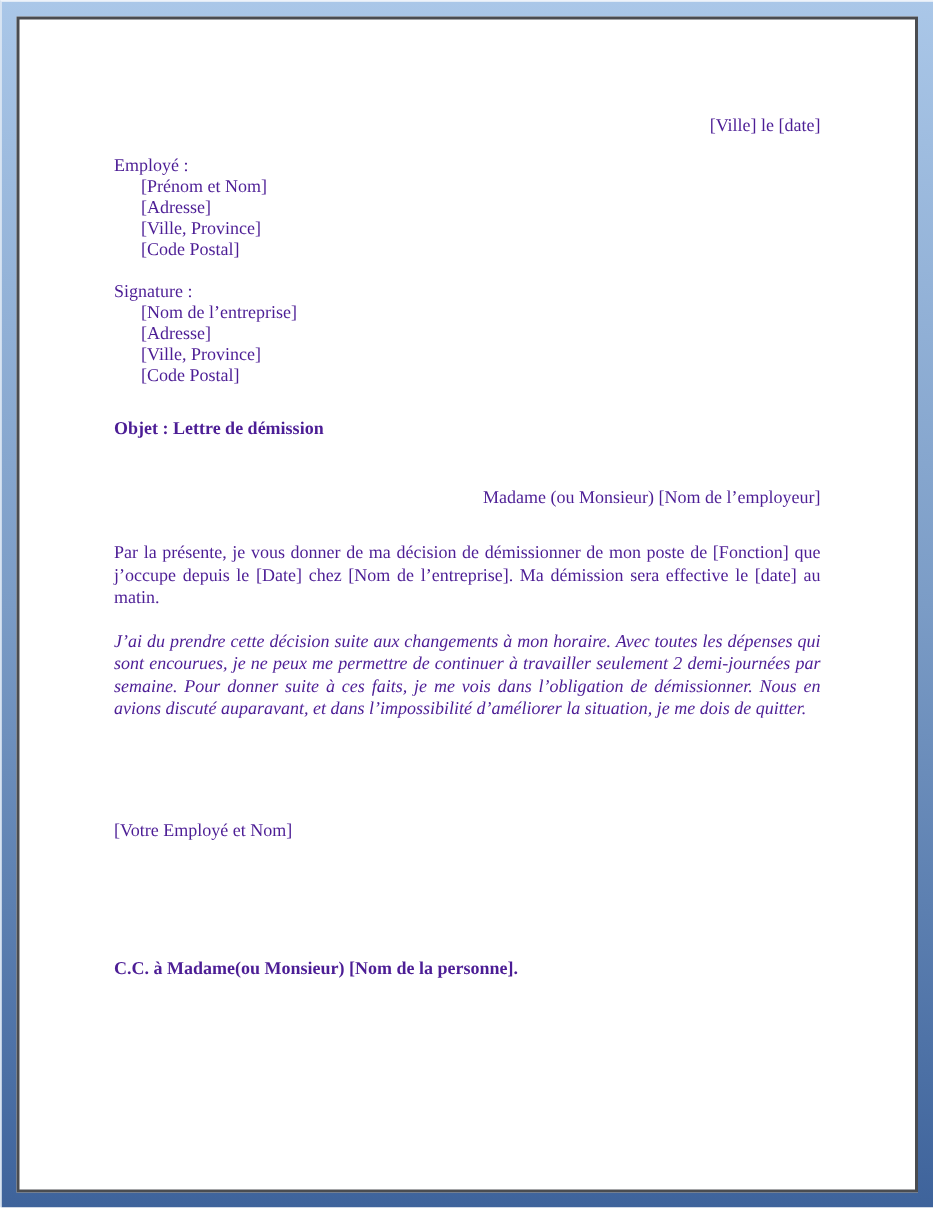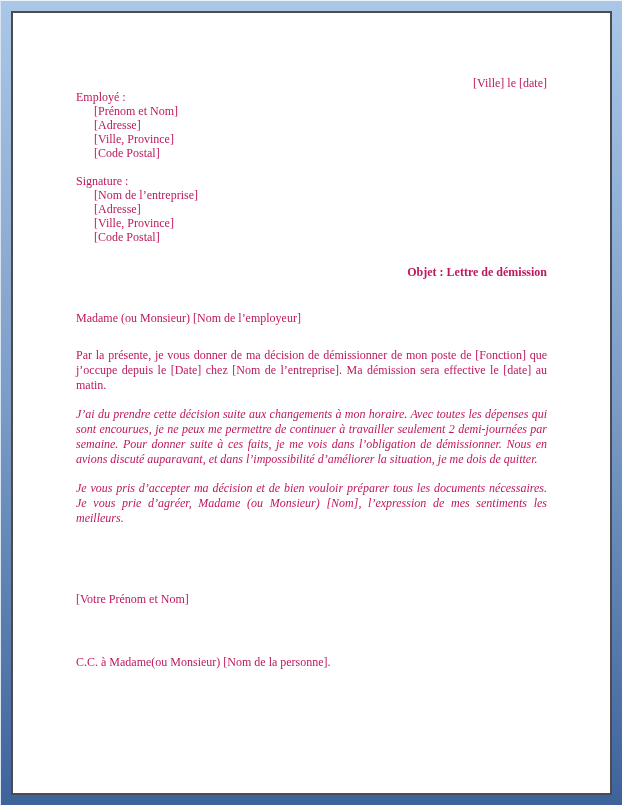--- a/index.html
+++ b/index.html
@@ -21,58 +21,60 @@
     width: 100%;
     height: 100%;
     box-sizing: border-box;
     background: #ffffff;
     border: 2px solid #4a4c50;
     padding: 63px 63px 0 63px;
     overflow: hidden;
     font-family: "Liberation Serif", "DejaVu Serif", serif;
     font-size: 12px;
     line-height: 14px;
-    color: #be185d;
+    color: #4c1d95;
   }
   .date-line {
     text-align: right;
   }
   .addr-block {
+    margin-top: 13px;
   }
   .addr-block .indent {
     padding-left: 18px;
   }
   .addr-block + .addr-block {
     margin-top: 14px;
   }
   .subject {
     margin-top: 21px;
     font-weight: bold;
-    text-align: right;
   }
   .salutation {
     margin-top: 32px;
+    text-align: right;
   }
   .para {
     text-align: justify;
     line-height: 15px;
     margin: 0;
   }
   .para.first {
     margin-top: 23px;
   }
   .para + .para {
     margin-top: 14px;
     font-style: italic;
   }
   .signature-block {
     margin-top: 66px;
   }
   .cc-line {
-    margin-top: 49px;
+    margin-top: 78px;
+    font-weight: bold;
   }
 </style>
 </head>
 <body>
 
 <div class="frame">
   <div class="page">
 
     <div class="date-line">[Ville] le [date]</div>
 
@@ -91,22 +93,21 @@
       <div class="indent">[Ville, Province]</div>
       <div class="indent">[Code Postal]</div>
     </div>
 
     <div class="subject">Objet : Lettre de démission</div>
 
     <div class="salutation">Madame (ou Monsieur) [Nom de l’employeur]</div>
 
     <p class="para first">Par la présente, je vous donner de ma décision de démissionner de mon poste de [Fonction] que j’occupe depuis le [Date] chez [Nom de l’entreprise]. Ma démission sera effective le [date] au matin.</p>
     <p class="para">J’ai du prendre cette décision suite aux changements à mon horaire. Avec toutes les dépenses qui sont encourues, je ne peux me permettre de continuer à travailler seulement 2 demi-journées par semaine. Pour donner suite à ces faits, je me vois dans l’obligation de démissionner. Nous en avions discuté auparavant, et dans l’impossibilité d’améliorer la situation, je me dois de quitter.</p>
-    <p class="para">Je vous pris d’accepter ma décision et de bien vouloir préparer tous les documents nécessaires. Je vous prie d’agréer, Madame (ou Monsieur) [Nom], l’expression de mes sentiments les meilleurs.</p>
 
     <div class="signature-block">
-      <div>[Votre Prénom et Nom]</div>
+      <div>[Votre Employé et Nom]</div>
     </div>
 
     <div class="cc-line">C.C. à Madame(ou Monsieur) [Nom de la personne].</div>
 
   </div>
 </div>
 
 </body></html>

